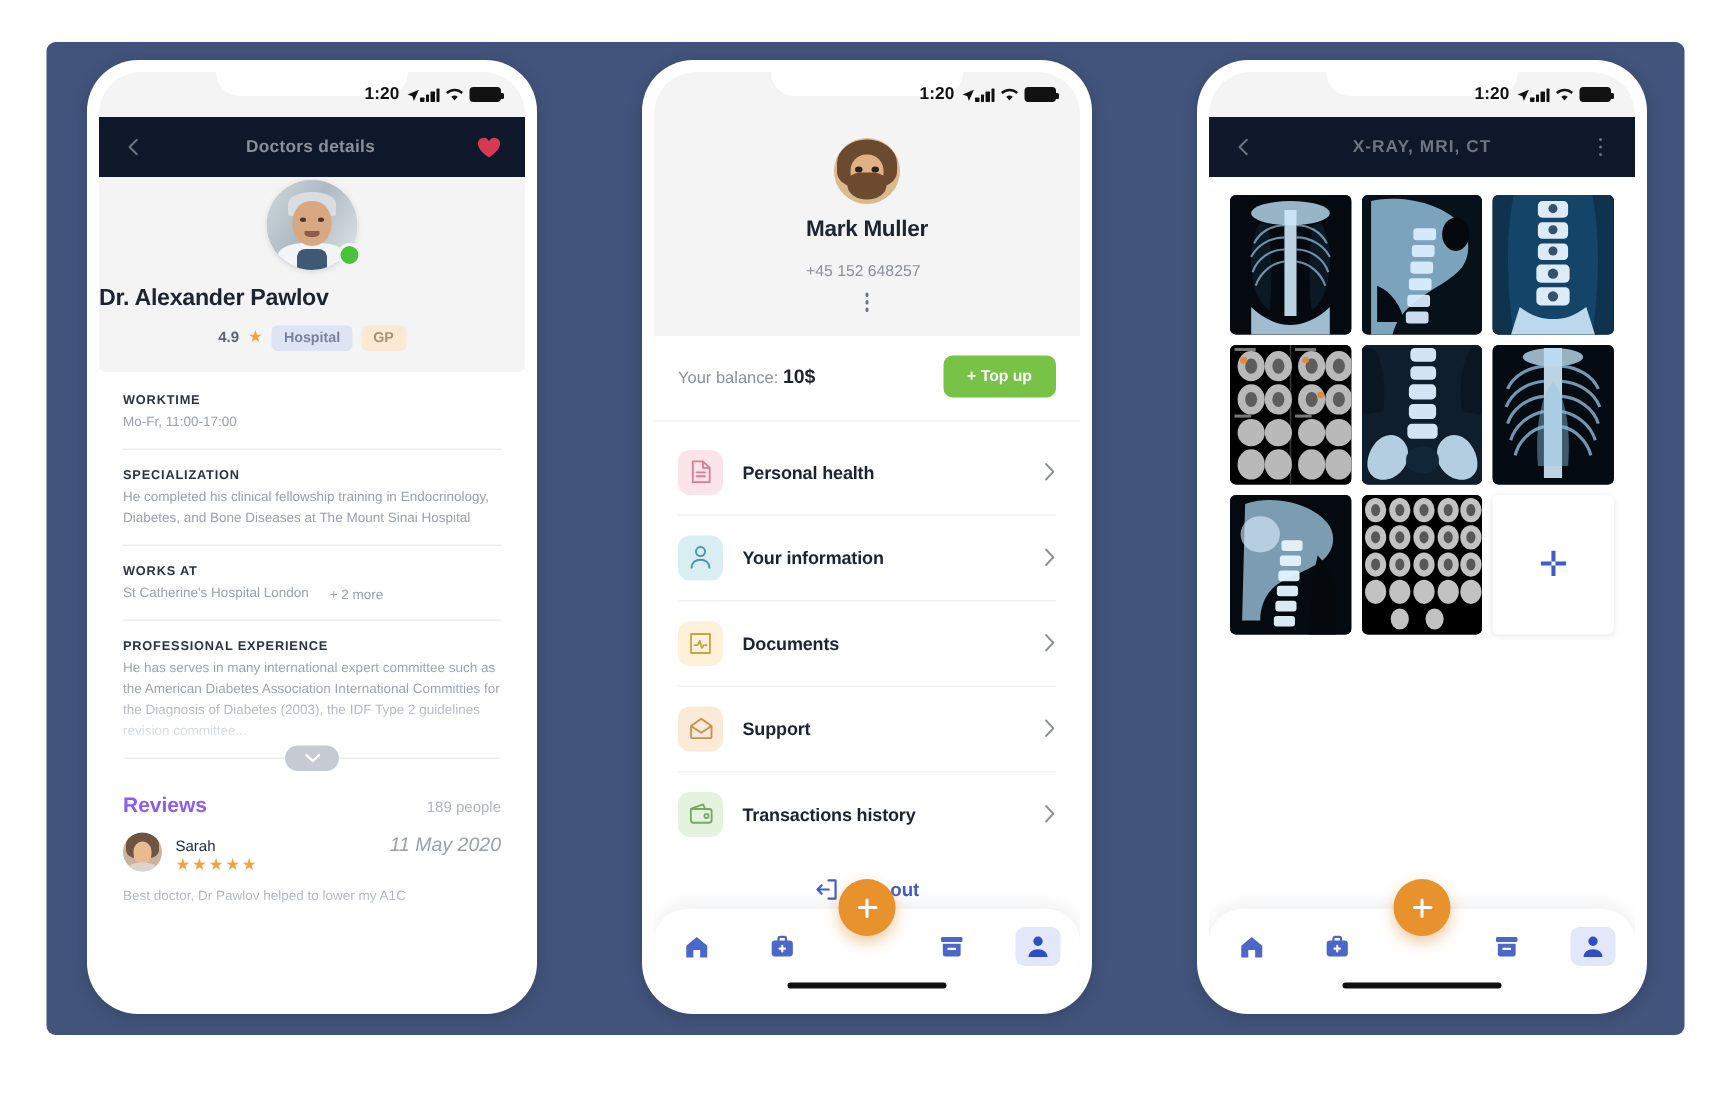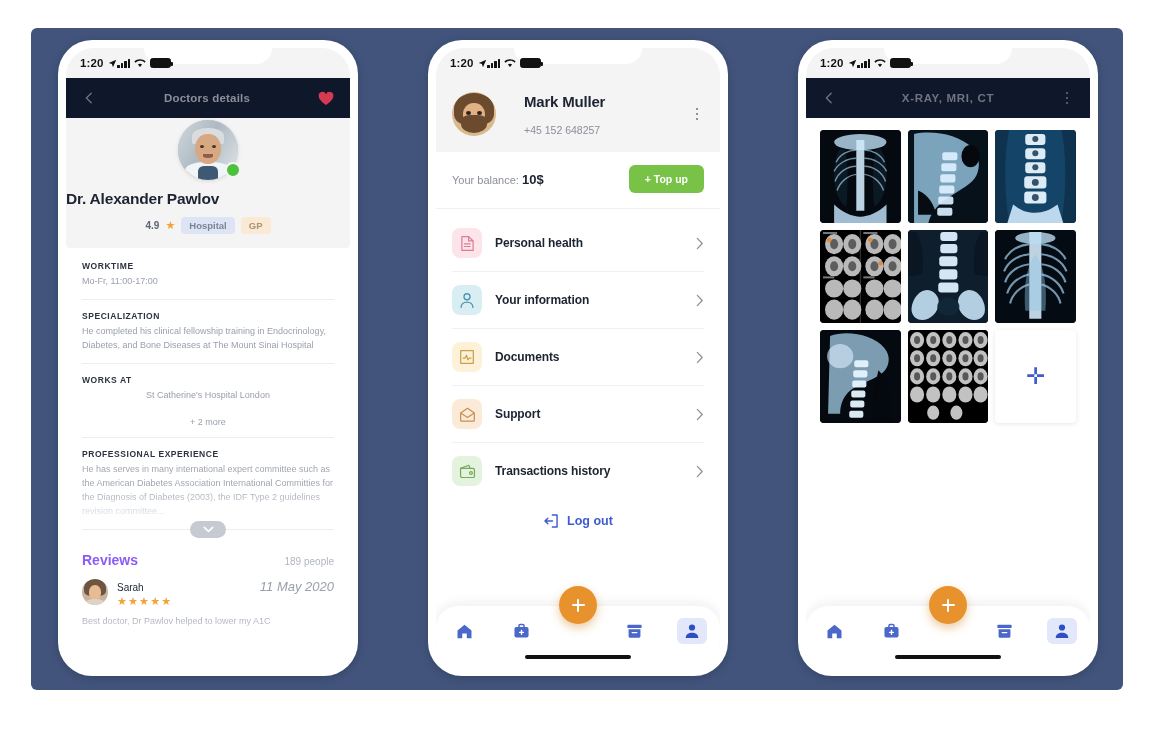--- a/index.html
+++ b/index.html
@@ -35,21 +35,21 @@
     position: absolute; left: 8px; top: 8px;
     width: 284px; height: 620px;
     background: #ffffff;
     border-radius: 28px;
     overflow: hidden;
   }
 
   
   .statusbar {
     position: relative; height: 30px;
-    display: flex; align-items: center; justify-content: flex-start;
+    display: flex; align-items: center; justify-content: flex-end;
     padding: 0 16px 0 14px;
   }
   .statusbar.grey { background: #f4f4f5; }
   .notch {
     position: absolute; left: 50%; top: -10px; transform: translateX(-50%);
     width: 128px; height: 26px; background: #fff; border-radius: 0 0 16px 16px;
   }
   .sb-left { display: flex; align-items: center; gap: 5px; z-index: 2; }
   .sb-time { font-size: 11.5px; font-weight: 700; color: #121212; letter-spacing: .1px; }
   .sb-right { display: flex; align-items: center; gap: 4px; z-index: 2; }
@@ -113,21 +113,21 @@
   
   .info-area { padding: 0 16px; }
   .info-sec { padding: 11px 0 10px; border-bottom: 1px solid #eceef1; }
   .info-sec:first-child { padding-top: 13px; }
   .info-label { font-size: 8.5px; font-weight: 800; color: #2b3240; letter-spacing: .55px; margin-bottom: 4px; }
   .info-text { font-size: 9px; color: #9aa0ab; line-height: 1.55; }
   .info-sec.fade .info-text { 
     background: linear-gradient(180deg,#9aa0ab 0%,#9aa0ab 45%,#cfd3da 80%,#e9ebee 100%);
     -webkit-background-clip: text; background-clip: text; color: transparent;
   }
-  .works-row { display:flex; align-items:center; gap: 14px; flex-direction: column; }
+  .works-row { display:flex; align-items:center; gap: 14px; }
   .more-link { font-size: 9px; color: #9aa0ab; }
   .expander-wrap { display:flex; justify-content:center; margin: -9px 0 0; position: relative; }
   .expander {
     width: 36px; height: 17px; border-radius: 9px; background: #c5cad3;
     display:flex; align-items:center; justify-content:center;
   }
 
   
   .reviews { padding: 14px 16px 0; }
   .rev-head { display:flex; align-items:baseline; justify-content:space-between; }
@@ -145,22 +145,23 @@
   .rev-top { display:flex; align-items:baseline; justify-content:space-between; }
   .rev-name { font-size: 10px; font-weight: 400; color: #1c2331; }
   .rev-date { font-size: 13px; color: #9aa0ab; font-style: italic; }
   .rev-stars { margin-top: 2px; color: #f2a33c; font-size: 11px; letter-spacing: 1.2px; line-height:1; }
   .rev-text { margin-top: 8px; font-size: 9px; color: #9aa0ab; line-height: 1.5;
     background: linear-gradient(180deg,#9aa0ab 0%,#c8ccd3 100%);
     -webkit-background-clip: text; background-clip: text; color: transparent; }
 
   
   .prof-header {
-    background: #f4f4f5; display:flex; align-items:center; gap: 28px;
+    background: #f4f4f5; display:flex; align-items:center; gap: 8px;
     padding: 14px 16px 16px;
+    flex-direction: column;
   }
   .prof-ava { width: 44px; height: 44px; border-radius: 50%; overflow:hidden; flex:none; background:#d9b98e; position:relative; }
   .prof-ava .hair { position:absolute; left:4%; top:2%; width:92%; height:72%; background:#6b4a2e; border-radius:50% 50% 34% 34%; }
   .prof-ava .face { position:absolute; left:24%; top:24%; width:52%; height:54%; background:#e0b184; border-radius:46%; }
   .prof-ava .beard { position:absolute; left:20%; top:52%; width:60%; height:42%; background:#6b4a2e; border-radius:34% 34% 50% 50%; }
   .prof-ava .eye { position:absolute; width:5px;height:4px;background:#2e2117;border-radius:50%;top:44%; }
   .prof-ava .eye.l{left:31%} .prof-ava .eye.r{right:31%}
   .prof-info { flex: 1; min-width: 0; }
   .prof-name { font-size: 15px; font-weight: 700; color: #1c2331; letter-spacing: -.2px; }
   .prof-phone { font-size: 10.5px; color: #8b8f99; margin-top: 14px; }

